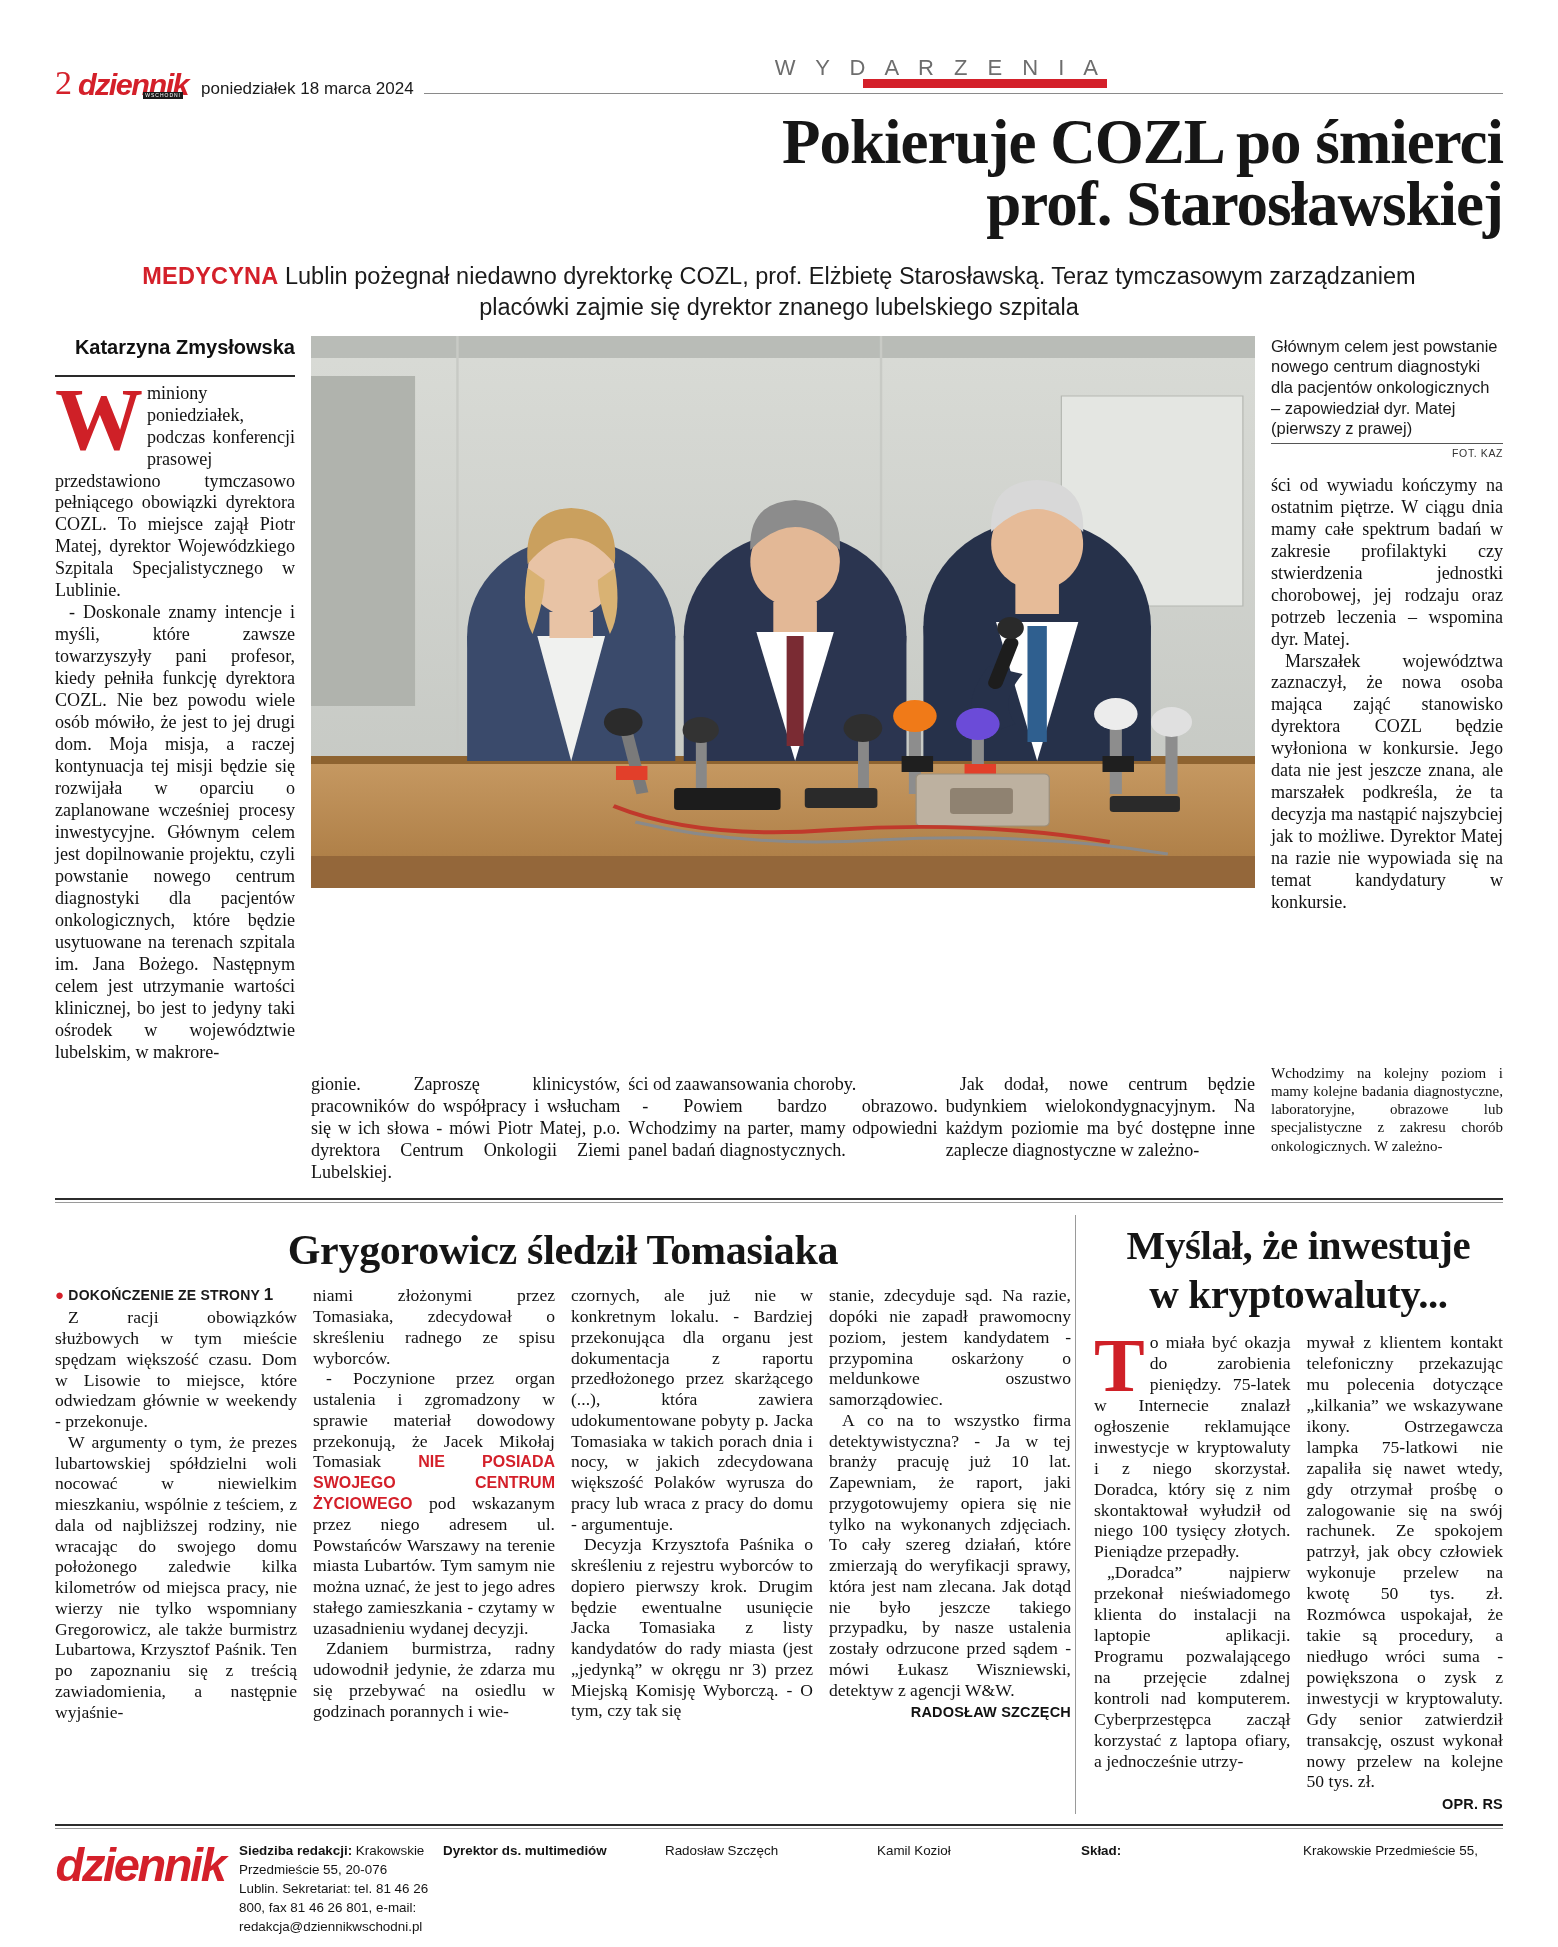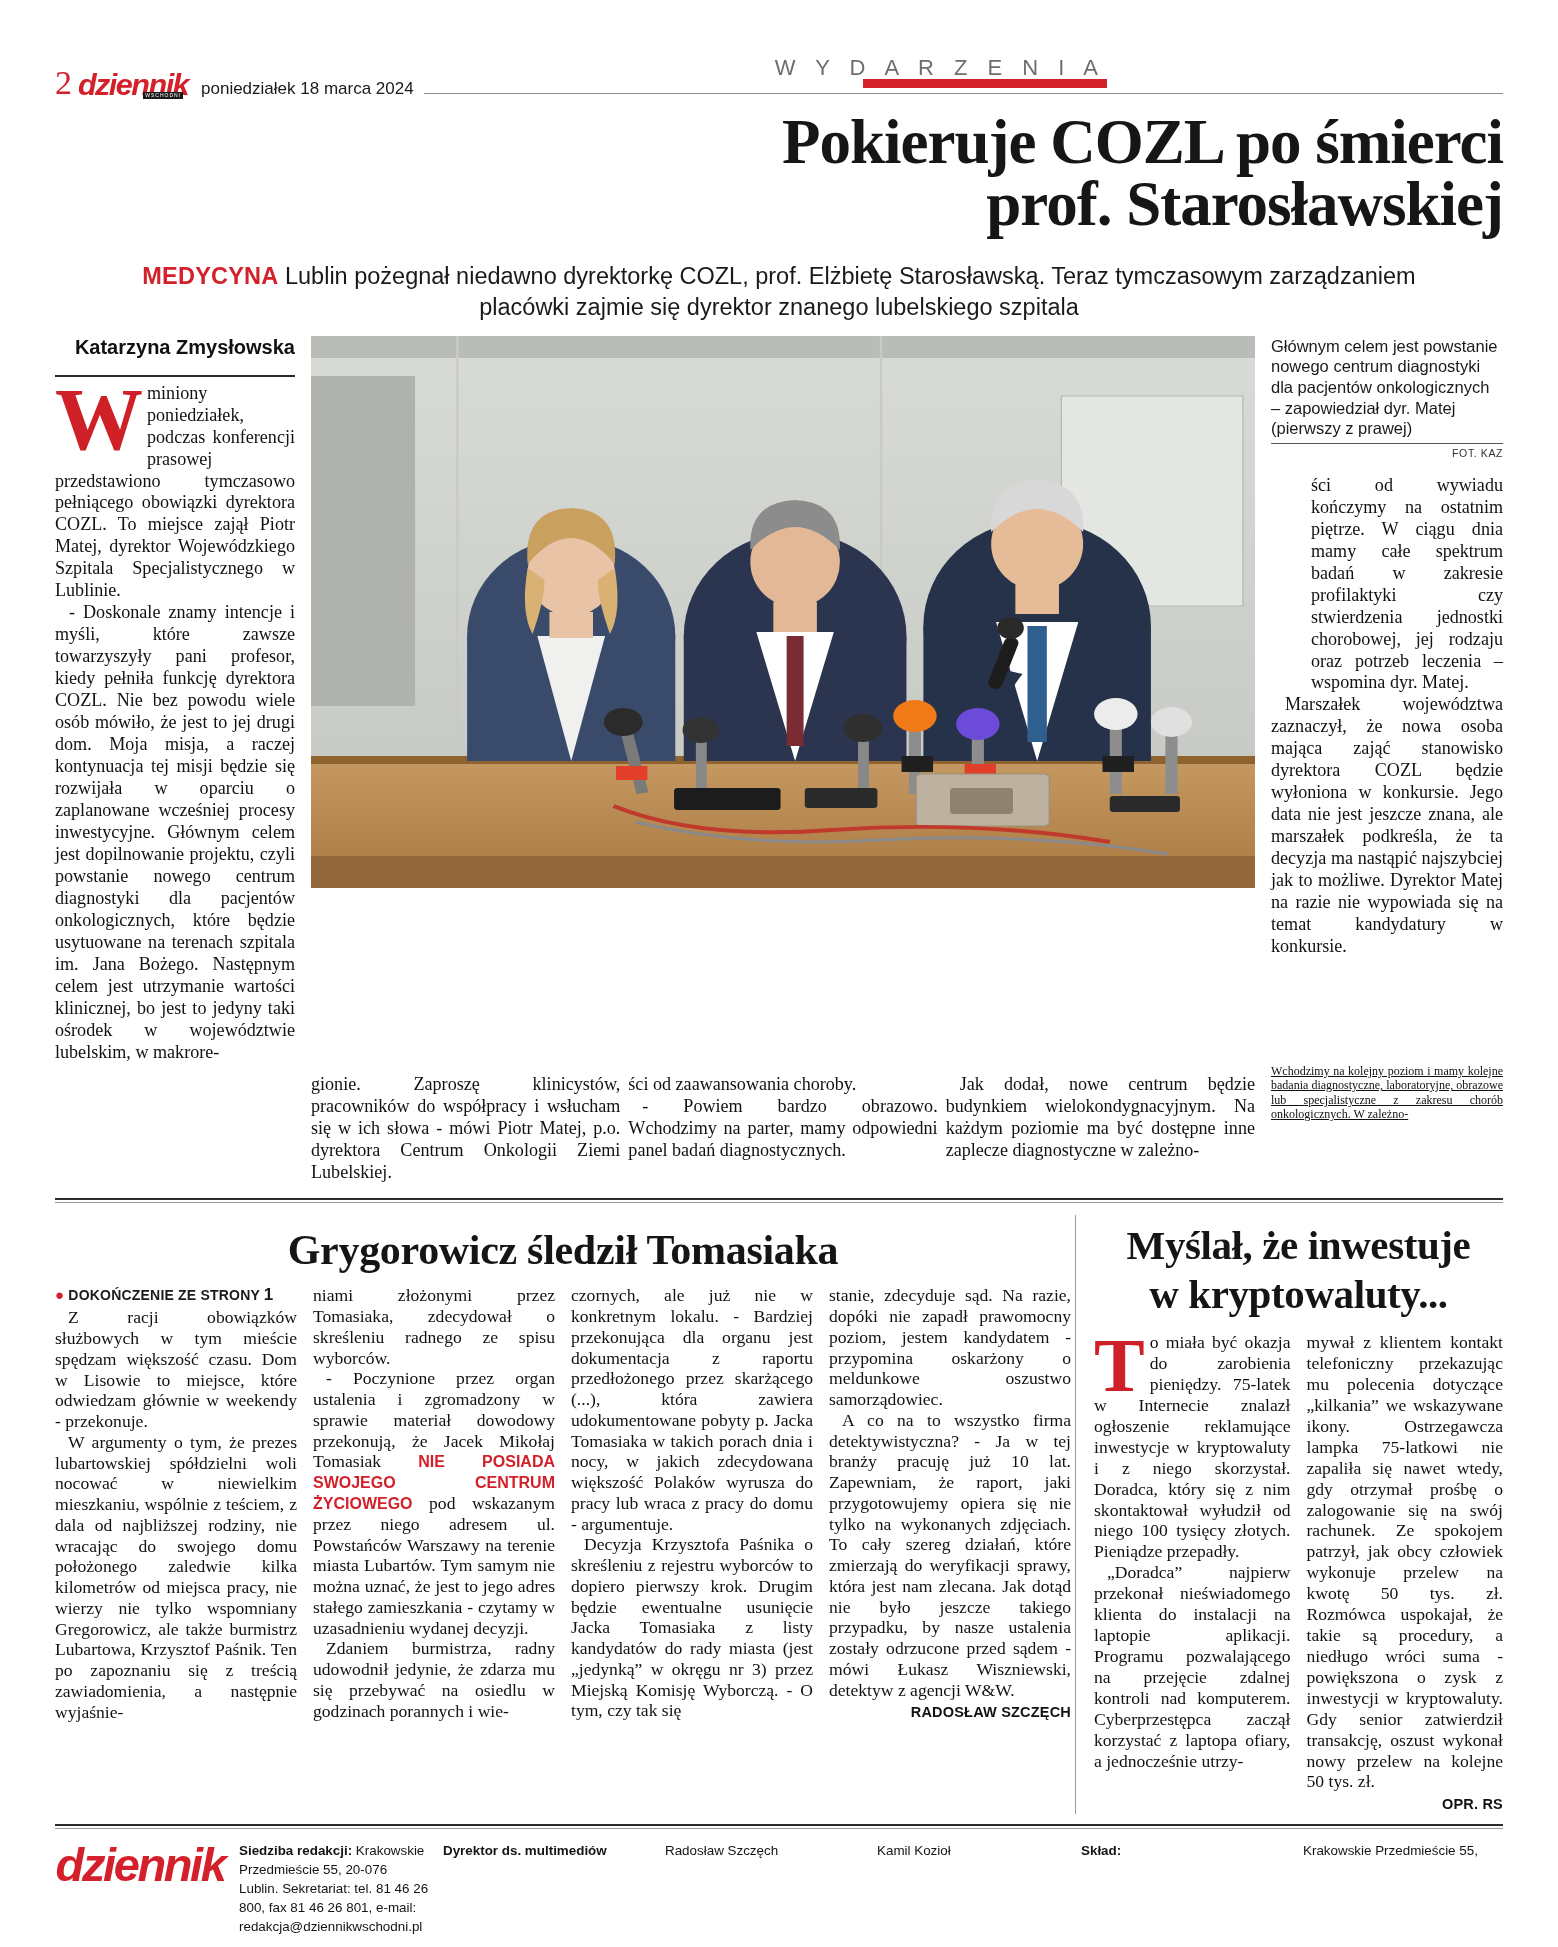--- a/index.html
+++ b/index.html
@@ -100,21 +100,21 @@
     font-family:"Liberation Sans", sans-serif;
     font-size:16.5px; line-height:1.25; color:#1a1a1a;
     padding-bottom:4px; border-bottom:1px solid #555; 
   }
   .rail .credit {
     text-align:right; font-family:"Liberation Sans", sans-serif;
     font-size:10.5px; letter-spacing:0.6px; color:#333; margin-top:3px;
   }
   .rail .railtext { margin-top:16px; font-size:18.1px; line-height:1.215; text-align:justify; hyphens:auto; }
   .rail .railtext p { margin:0; text-indent:14px; }
-  .rail .railtext p.first { text-indent:0;margin-left:40px; }
+  .rail .railtext p.first { text-indent:0; }
 
   
   .under-photo {
     display:grid; grid-template-columns:repeat(3, 1fr);
     column-gap:8px; margin-top:10px;
   }
   .under-photo .col { font-size:18.1px; line-height:1.215; text-align:justify; hyphens:auto; }
   .under-photo .col p { margin:0; text-indent:14px; }
   .under-photo .col p.first { text-indent:0; }
 
@@ -321,21 +321,21 @@
         <p class="first">gionie. Zaproszę klinicystów, pracowników do współpracy i wsłucham się w ich słowa - mówi Piotr Matej, p.o. dyrektora Centrum Onkologii Ziemi Lubelskiej.</p>
       </div>
       <div class="col">
         <p class="first">ści od zaawansowania choroby.</p>
         <p>- Powiem bardzo obrazowo. Wchodzimy na parter, mamy odpowiedni panel badań diagnostycznych.</p>
       </div>
       <div class="col">
         <p class="first" style="text-indent:14px">Jak dodał, nowe centrum będzie budynkiem wielokondygnacyjnym. Na każdym poziomie ma być dostępne inne zaplecze diagnostyczne w zależno-</p>
       </div>
     </div>
-    <div class="col" style="font-size:12px;line-height:1.215;text-align:justify;hyphens:auto;text-decoration:underline;">
+    <div class="col" style="font-size:15px;line-height:1.215;text-align:justify;hyphens:auto;">
       <p style="margin:0;text-indent:0">Wchodzimy na kolejny poziom i mamy kolejne badania diagnostyczne, laboratoryjne, obrazowe lub specjalistyczne z zakresu chorób onkologicznych. W zależno-</p>
     </div>
   </div>
 
   <hr class="hr-thick">
   <hr class="hr-thin">
 
   <div class="lower-area">
 
     <div>

